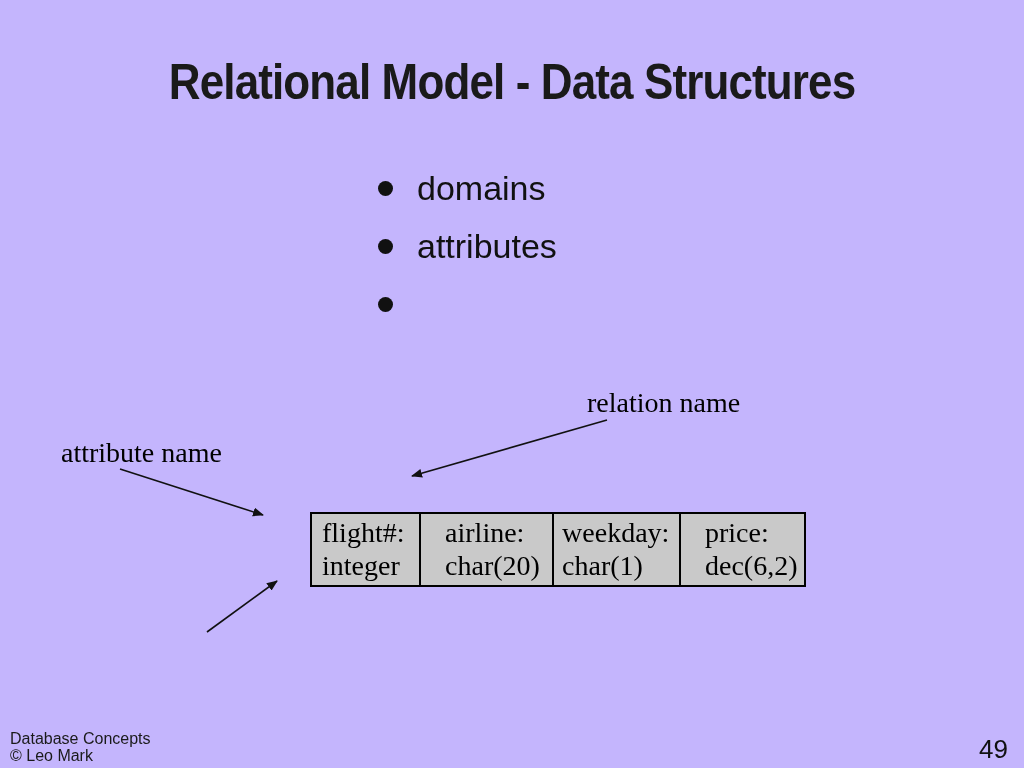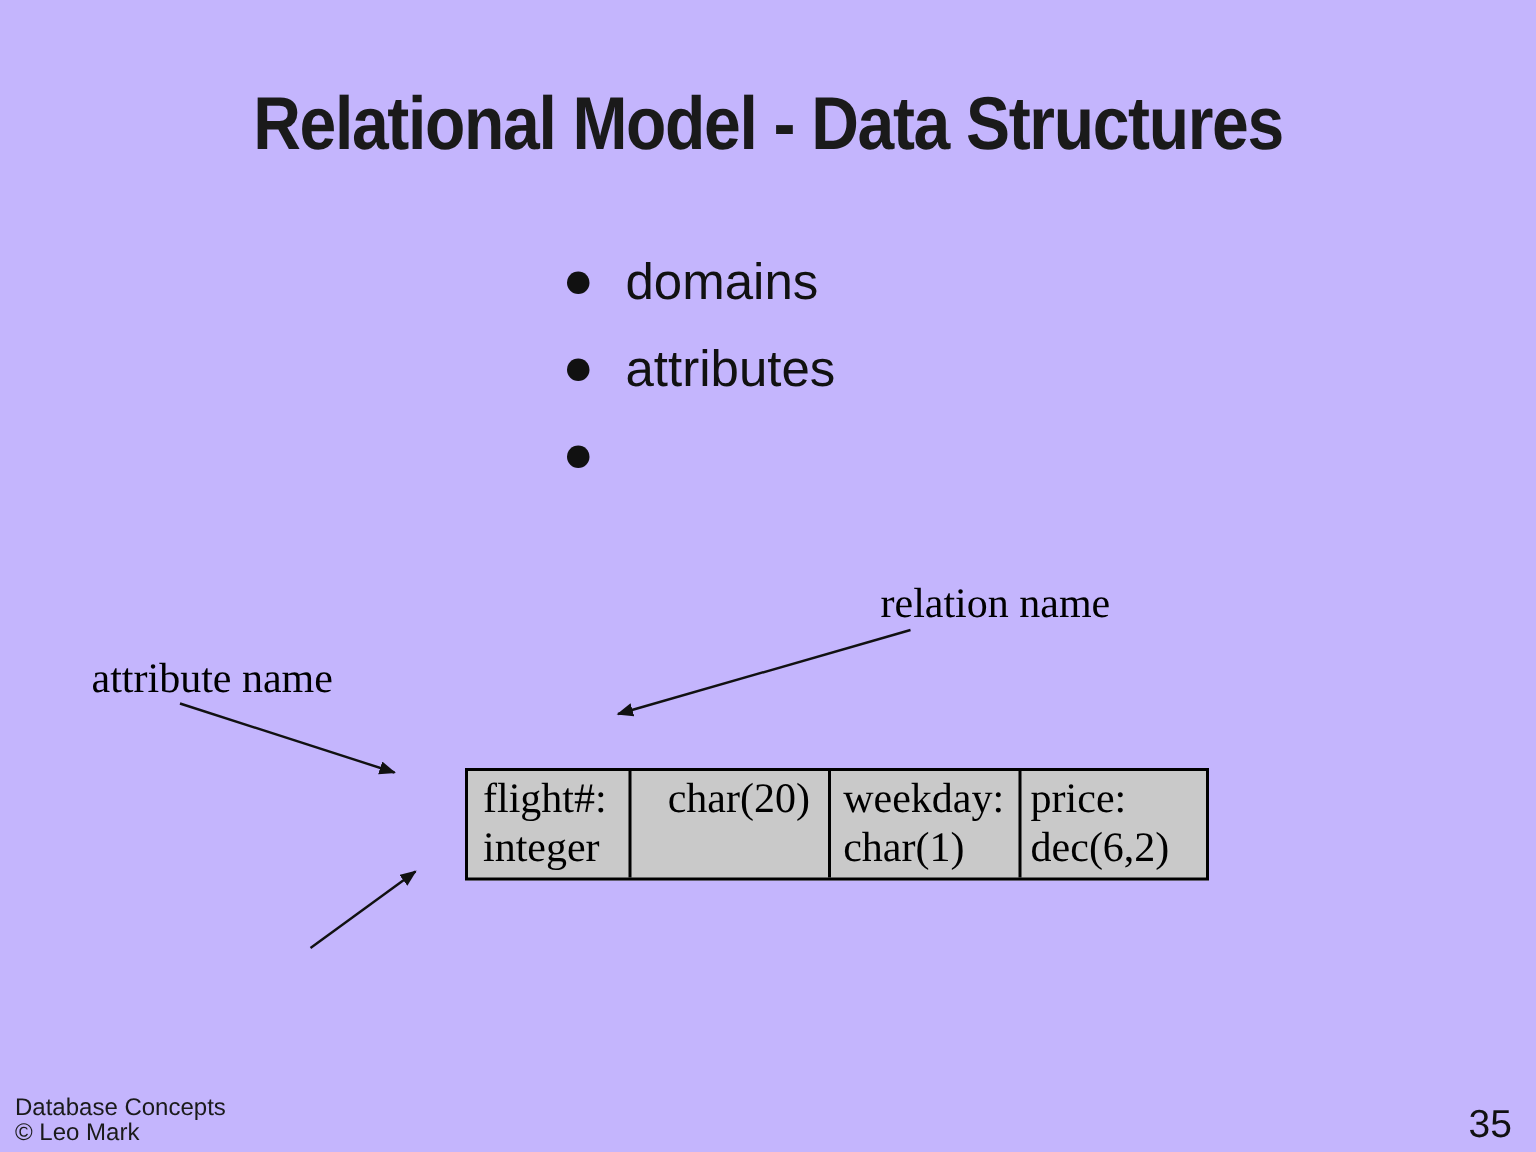--- a/index.html
+++ b/index.html
@@ -106,21 +106,21 @@
     font-size: 28px;
     line-height: 33px;
     padding-top: 2px;
     color: #000000;
     overflow: hidden;
   }
   .rel-cell:last-child { border-right: none; }
   .cell-0 { width: 110px; padding-left: 10px; }
   .cell-1 { width: 134px; padding-left: 24px; }
   .cell-2 { width: 128px; padding-left: 8px; }
-  .cell-3 { width: 124px; padding-left: 6px; }
+  .cell-3 { width: 124px; padding-left: 24px; }
   .cell-line { display: block; white-space: nowrap; }
 
   
   .footer {
     position: absolute;
     left: 10px;
     top: 730px;
     font-size: 16px;
     line-height: 17px;
     color: #1a1a1a;
@@ -170,32 +170,33 @@
 
   <span class="d-label lbl-relation-name">relation name</span>
   <span class="d-label lbl-attribute-names">attribute name</span>
 
   <div class="relation-table">
     <div class="rel-cell cell-0">
       <span class="cell-line">flight#:</span>
       <span class="cell-line">integer</span>
     </div>
     <div class="rel-cell cell-1">
+      <span class="cell-line">airline:</span>
       <span class="cell-line">char(20)</span>
     </div>
     <div class="rel-cell cell-2">
       <span class="cell-line">weekday:</span>
       <span class="cell-line">char(1)</span>
     </div>
     <div class="rel-cell cell-3">
       <span class="cell-line">price:</span>
       <span class="cell-line">dec(6,2)</span>
     </div>
   </div>
 
   <div class="footer">
     <div>Database Concepts</div>
     <div>© Leo Mark</div>
   </div>
 
-  <div class="page-number">35</div>
+  <div class="page-number">49</div>
 
 </div>
 
 </body></html>

